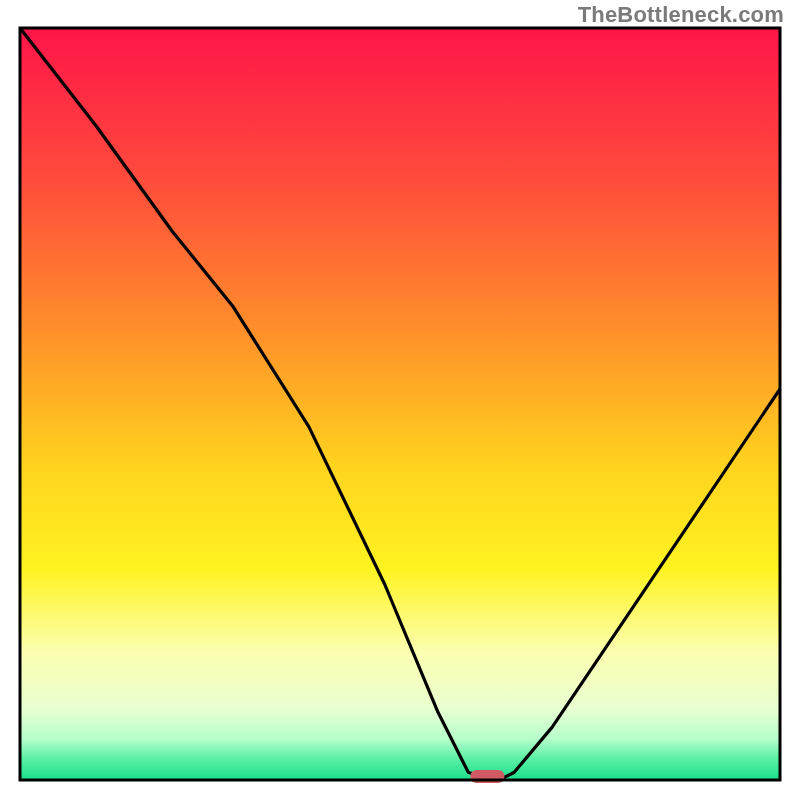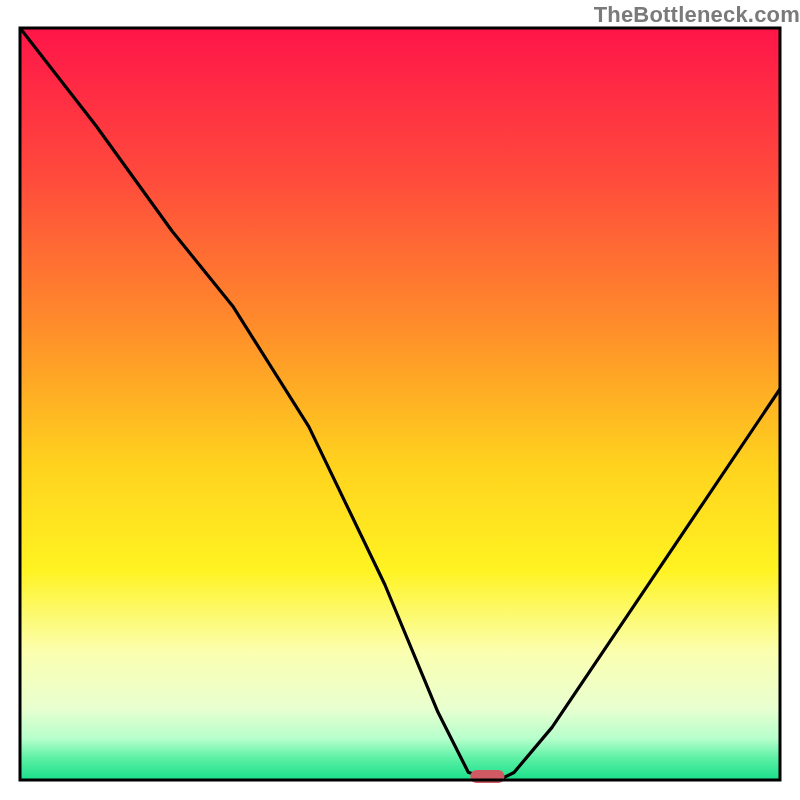--- a/index.html
+++ b/index.html
@@ -11,21 +11,21 @@
     font-family: Arial, Helvetica, sans-serif;
   }
   .stage {
     position: relative;
     width: 800px;
     height: 800px;
   }
   .watermark {
     position: absolute;
     top: 2px;
-    right: 0;
+    right: 16px;
     font-size: 22px;
     font-weight: 600;
     color: #7a7a7a;
     letter-spacing: 0.2px;
     z-index: 10;
   }
   svg.chart {
     position: absolute;
     left: 0;
     top: 0;

